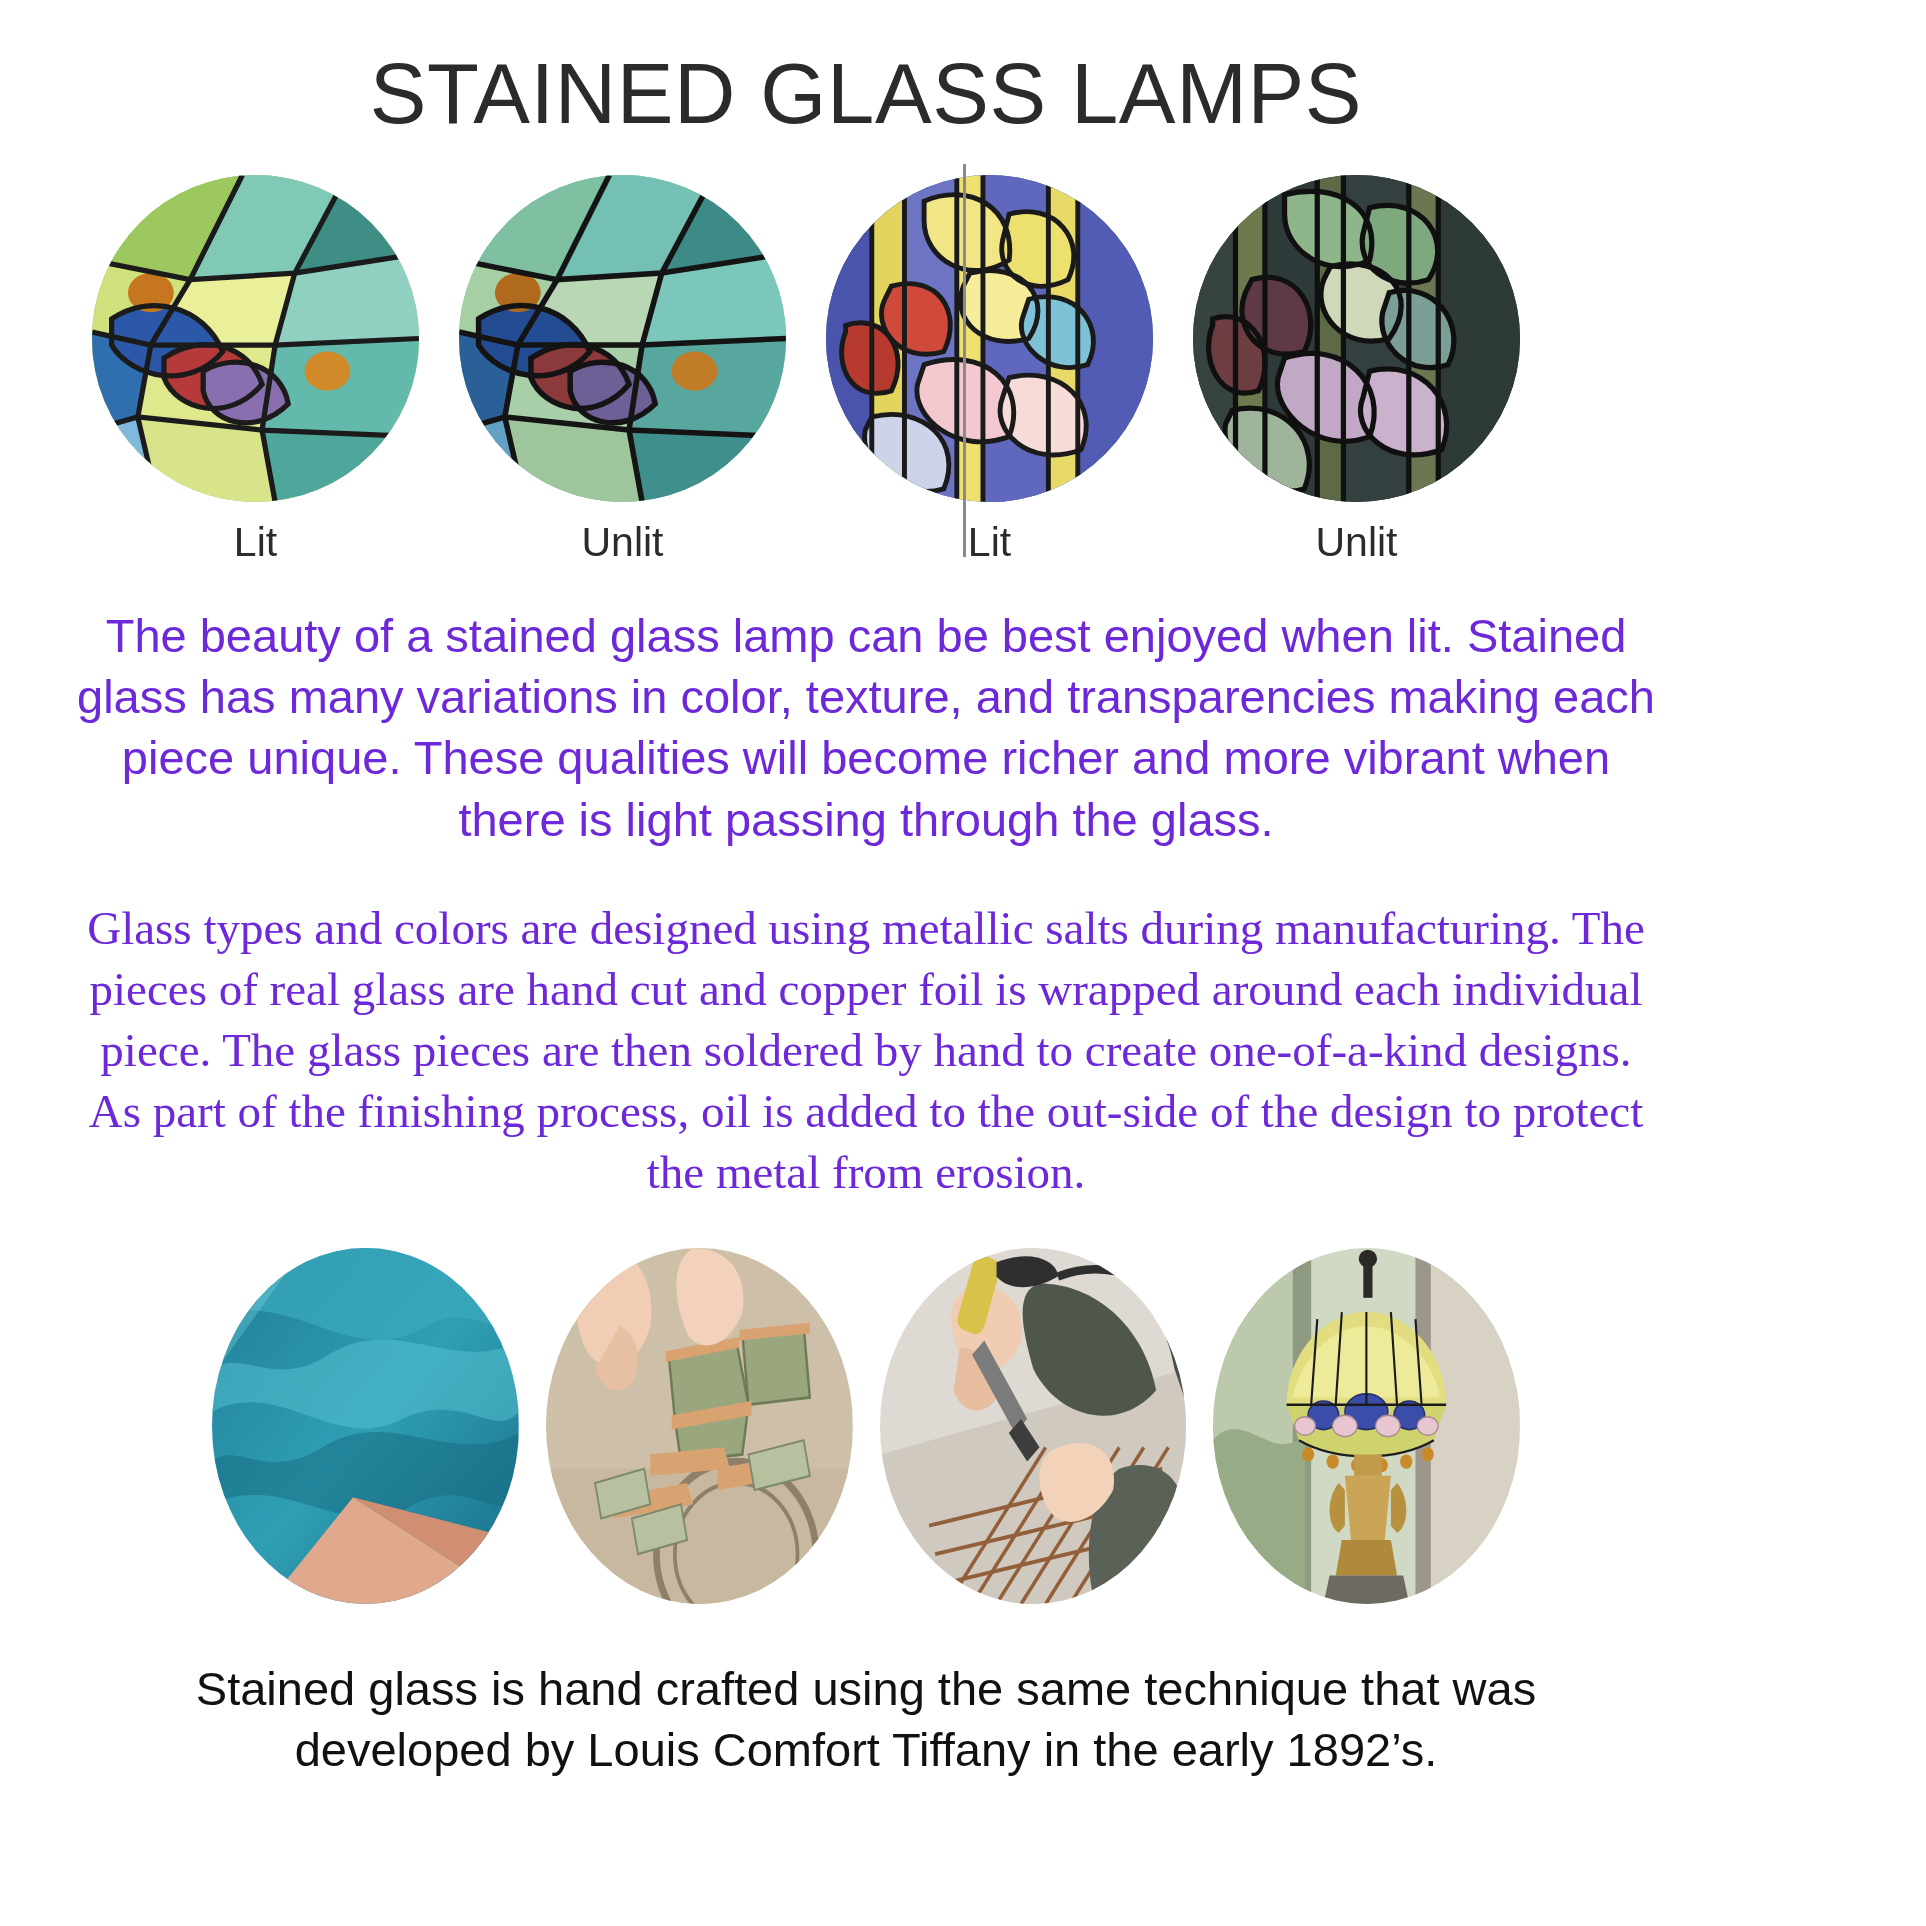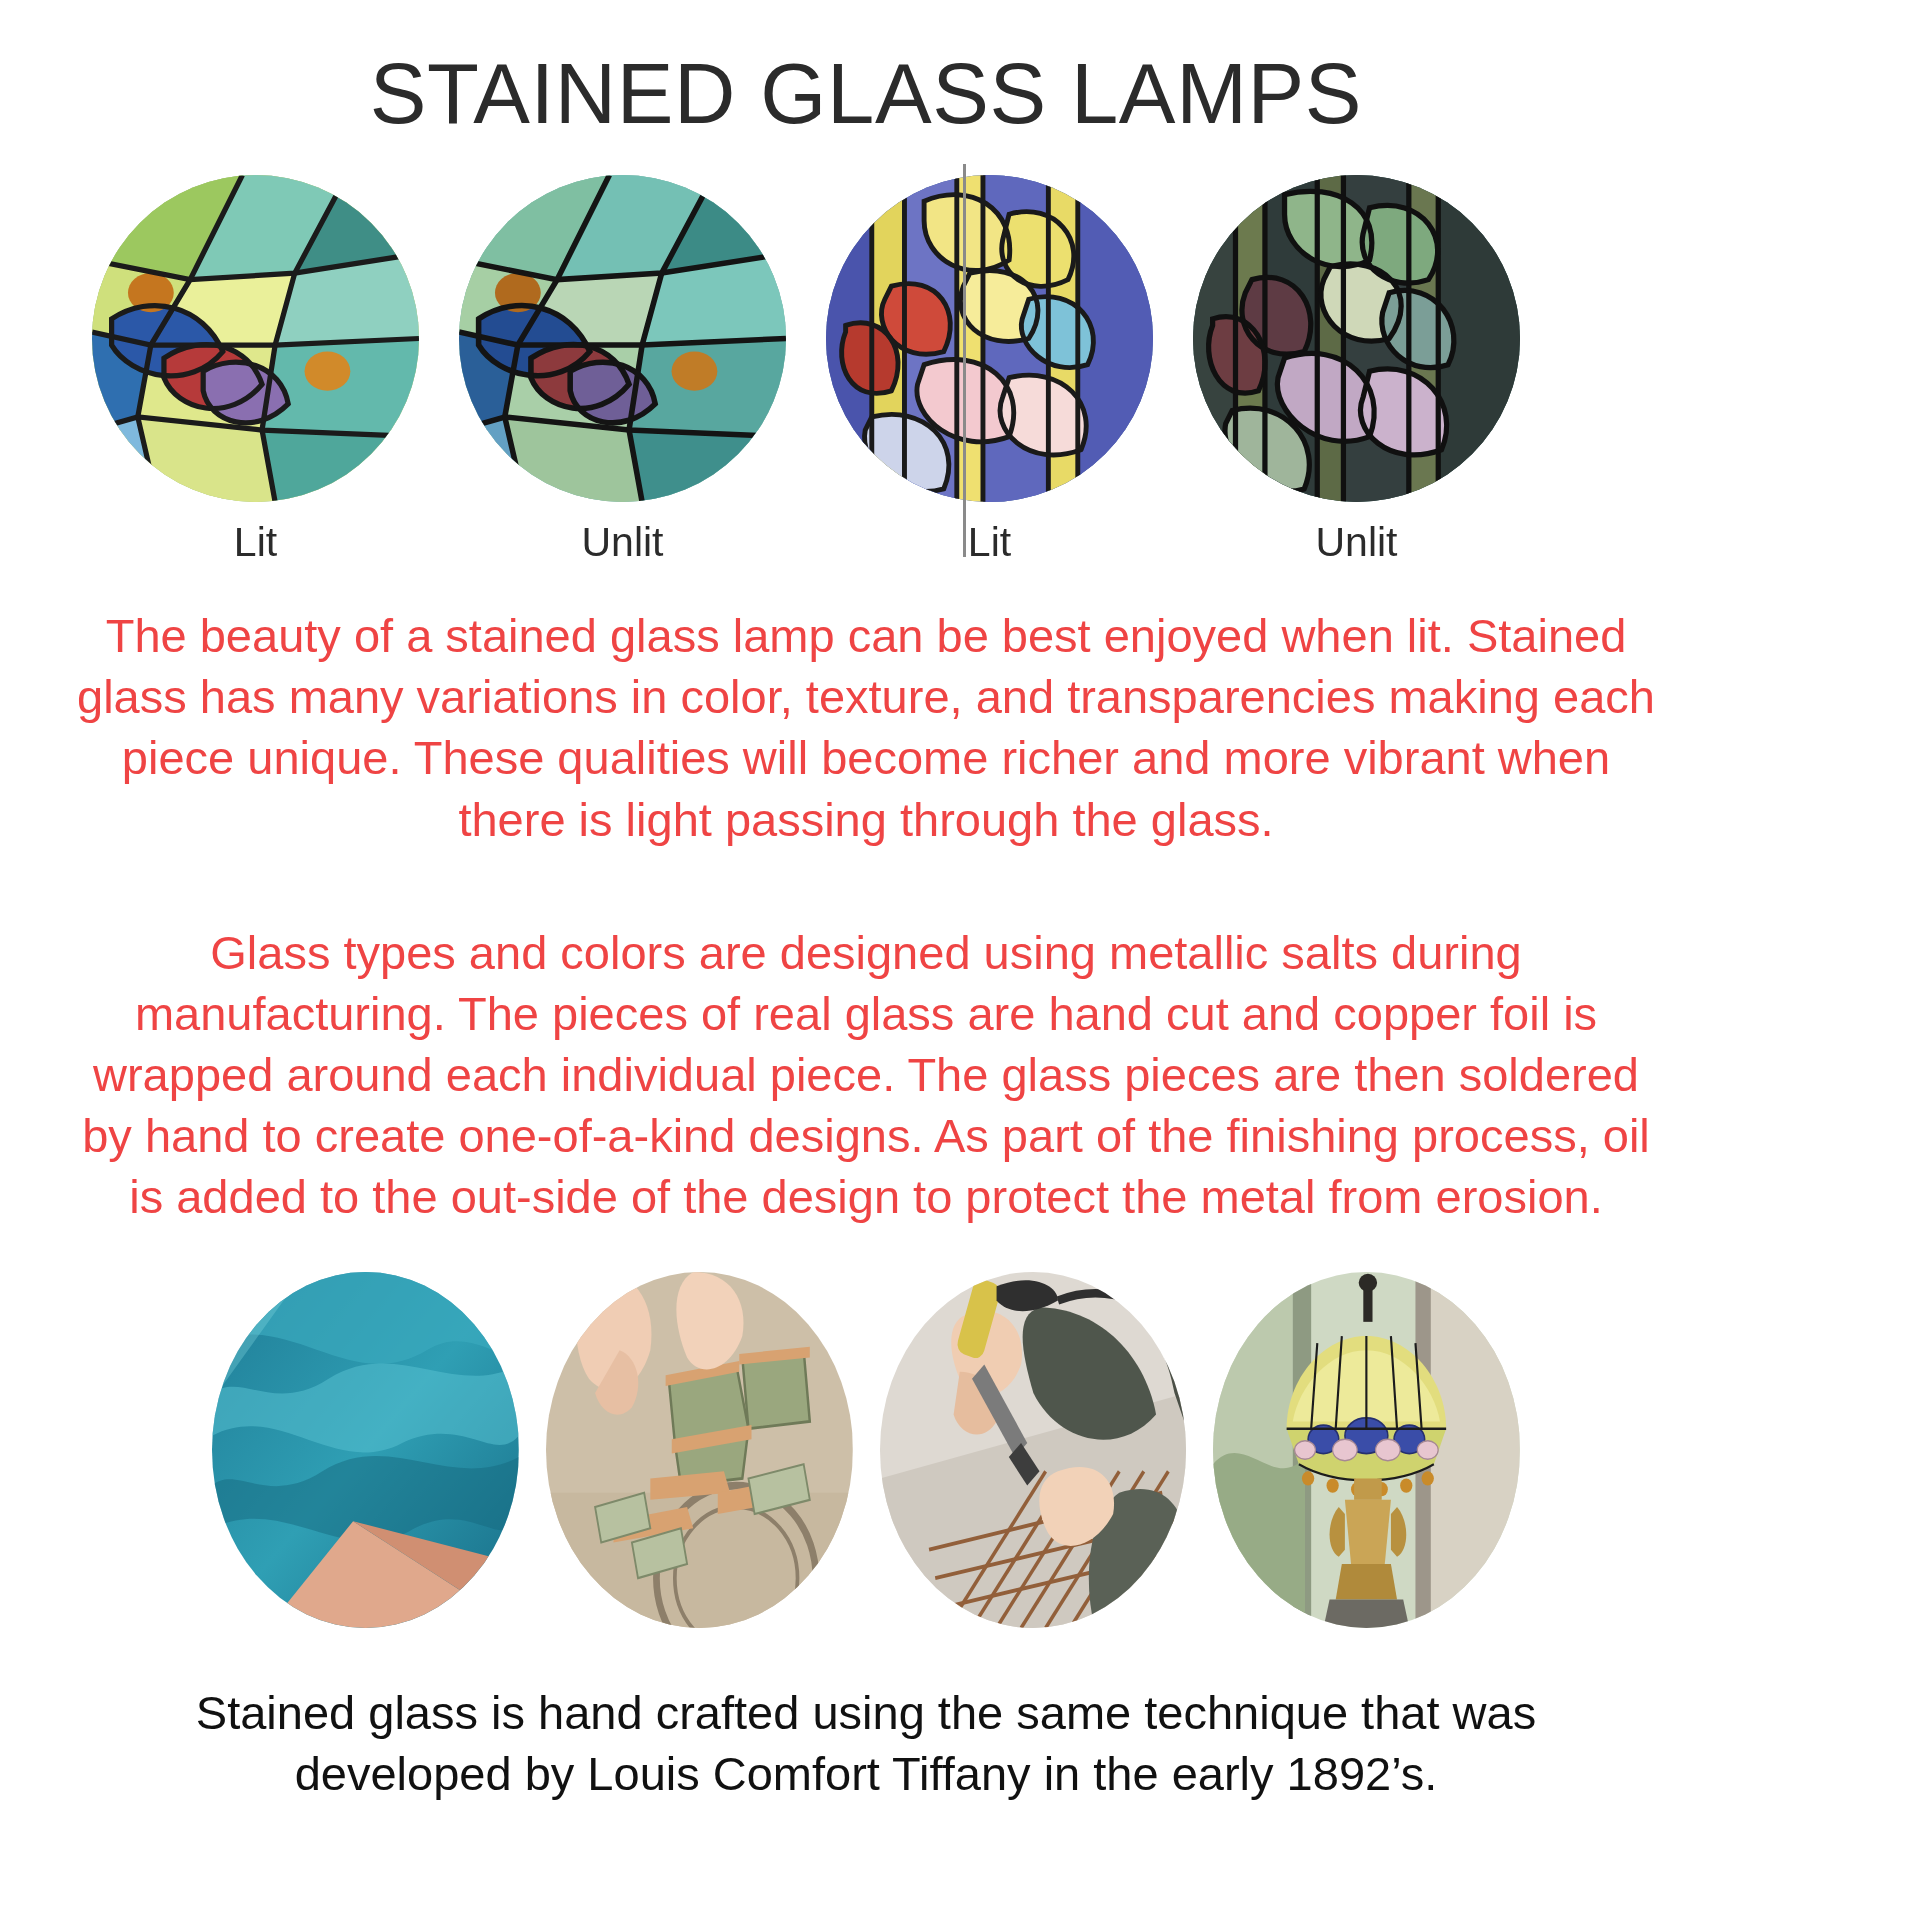--- a/index.html
+++ b/index.html
@@ -67,26 +67,26 @@
     width: 2.6px;
     height: 393px;
     background: #8a8a8a;
   }
 
   
   .body-text {
     text-align: center;
     font-size: 47px;
     line-height: 1.30;
-    color: #ef4444;
+    color: #6d28d9;
     padding: 0 71px;
     font-weight: 400;
   }
   .p1 { margin-top: 19px; }
-  .p2 { margin-top: 72px; }
+  .p2 { margin-top: 48px; font-family: Liberation Serif, serif; }
 
   
   .process-row {
     margin-top: 45px;
     display: flex;
     justify-content: center;
     gap: 27px;
     padding: 0 212px;
   }
   .pcirc {

